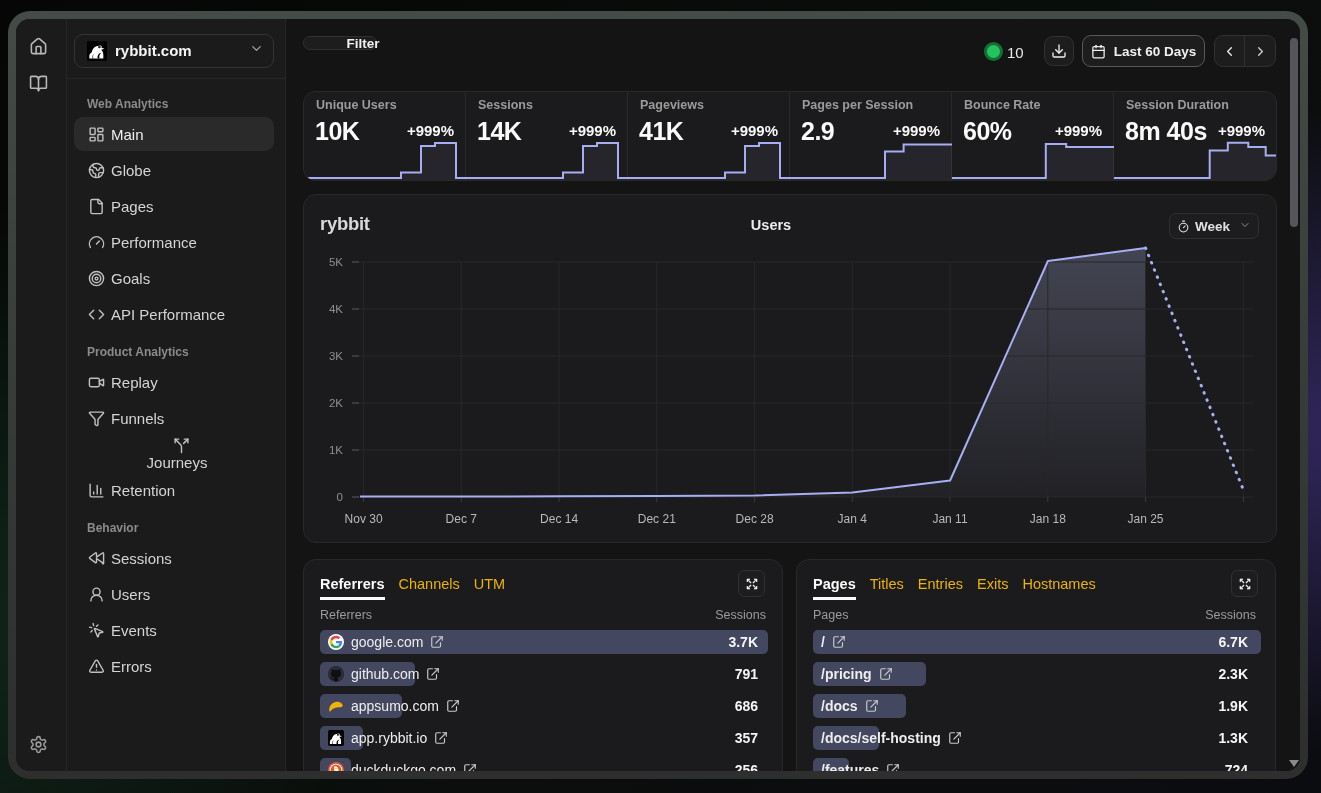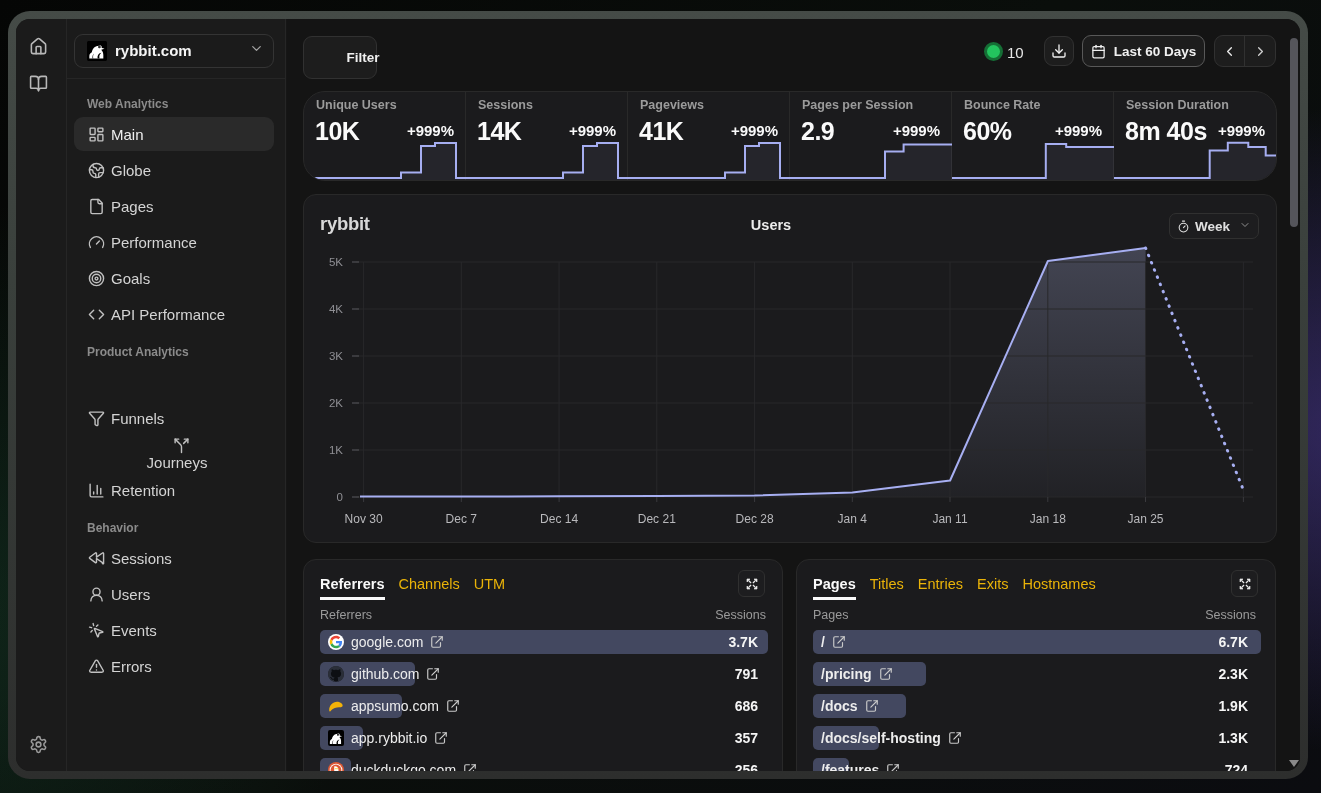--- a/index.html
+++ b/index.html
@@ -33,32 +33,32 @@
 #sbdivider { position:absolute; left:0; top:58.5px; width:219px; height:1px; background:#262626; }
 .seclabel { position:absolute; left:20px; font-size:12px; font-weight:bold; color:#8b8b8b; }
 .item { position:absolute; left:7px; width:200px; height:34px; border-radius:9px; display:flex; align-items:center; color:#d4d4d4; }
 .item.active { background:#2a2a2a; color:#efefef; }
 .item .ic { margin-left:14px; width:17px; height:17px; display:flex; align-items:center; justify-content:center; color:#c0c0c0; }
 .item .tx { margin-left:6px; font-size:15px; }
 
 #main { position:absolute; left:271px; top:0; width:1013px; height:752px; background:#141414; }
 
 .btn { position:absolute; border:1px solid #313131; background:#1d1d1d; border-radius:9px; display:flex; align-items:center; justify-content:center; color:#f0f0f0; }
-#fbtn { left:16px; top:17px; width:74px; height:43px;padding-left:40px; }
+#fbtn { left:16px; top:17px; width:74px; height:14px;padding-left:40px; }
 #fbtn .tx { font-size:13.5px; font-weight:bold; margin-left:6px; }
 #dot { position:absolute; left:697px; top:23px; width:19px; height:19px; border-radius:50%; background:#23c45e; border:3px solid #156e35; }
 #dotnum { position:absolute; left:720px; top:25px; font-size:15px; font-weight:normal; color:#e8e8e8; }
 #dlbtn { left:757px; top:17px; width:30px; height:30px; }
 #rangebtn { left:795px; top:16px; width:123px; height:32px; border-color:#585858; }
 #rangebtn .tx { font-size:13.5px; font-weight:bold; margin-left:8px; }
 #arrows { left:927px; top:16px; width:62px; height:32px; padding:0; }
 #arrows .half { width:50%; height:100%; display:flex; align-items:center; justify-content:center; color:#cccccc; }
 #arrows .half:first-child { border-right:1px solid #313131; color:#e8e8e8; }
 
-#stats { position:absolute; left:16px; top:72px; width:974px; height:90px; background:#1b1b1d; border:1px solid #292929; border-radius:22px; display:flex; overflow:hidden; }
+#stats { position:absolute; left:16px; top:72px; width:974px; height:90px; background:#1b1b1d; border:1px solid #292929; border-radius:12px; display:flex; overflow:hidden; }
 .stat { position:relative; width:162.33px; height:100%; border-right:1px solid #292929; }
 .stat:last-child { border-right:none; }
 .stat .lb { position:absolute; left:12px; top:5.5px; font-size:12.5px; font-weight:bold; color:#9b9b9b; }
 .stat .val { position:absolute; left:11px; top:24.5px; font-size:25px; font-weight:bold; color:#fafafa; letter-spacing:-0.5px; }
 .stat .pct { position:absolute; right:11px; top:30px; font-size:15px; font-weight:bold; color:#fafafa; }
 .stat svg { position:absolute; left:0; bottom:0; }
 
 #chartcard svg#plot { position:absolute; left:0; top:0; }
 #chartcard { position:absolute; left:16px; top:175px; width:974px; height:349px; background:#1b1b1d; border:1px solid #292929; border-radius:13px; }
 #brand { position:absolute; left:16px; top:18px; font-size:18.5px; font-weight:bold; color:#d8d8d8; letter-spacing:-0.3px; }
@@ -183,20 +183,29 @@
     <div class="item" style="top:278px;">
           <span class="ic">
             <svg width="17" height="17" viewBox="0 0 24 24" fill="none" stroke="currentColor" stroke-width="2" stroke-linecap="round" stroke-linejoin="round">
               <path d="m16 18 6-6-6-6"></path>
               <path d="m8 6-6 6 6 6"></path>
             </svg>
           </span>
           <span class="tx">API Performance</span>
         </div>
     <div class="seclabel" style="top:326px;">Product Analytics</div>
+    <div class="item" style="top:346px;">
+          <span class="ic">
+            <svg width="17" height="17" viewBox="0 0 24 24" fill="none" stroke="currentColor" stroke-width="2" stroke-linecap="round" stroke-linejoin="round">
+              <path d="m16 13 5.223 3.482a.5.5 0 0 0 .777-.416V7.87a.5.5 0 0 0-.752-.432L16 10.5"></path>
+              <rect x="2" y="6" width="14" height="12" rx="2"></rect>
+            </svg>
+          </span>
+          <span class="tx">Replay</span>
+        </div>
     <div class="item" style="top:382px;">
           <span class="ic">
             <svg width="17" height="17" viewBox="0 0 24 24" fill="none" stroke="currentColor" stroke-width="2" stroke-linecap="round" stroke-linejoin="round">
               <path d="M10 20a1 1 0 0 0 .553.895l2 1A1 1 0 0 0 14 21v-7a2 2 0 0 1 .517-1.341L21.74 4.67A1 1 0 0 0 21 3H3a1 1 0 0 0-.742 1.67l7.225 7.989A2 2 0 0 1 10 14z"></path>
             </svg>
           </span>
           <span class="tx">Funnels</span>
         </div>
     <div class="item" style="top:418px;flex-direction:column;">
           <span class="ic">

